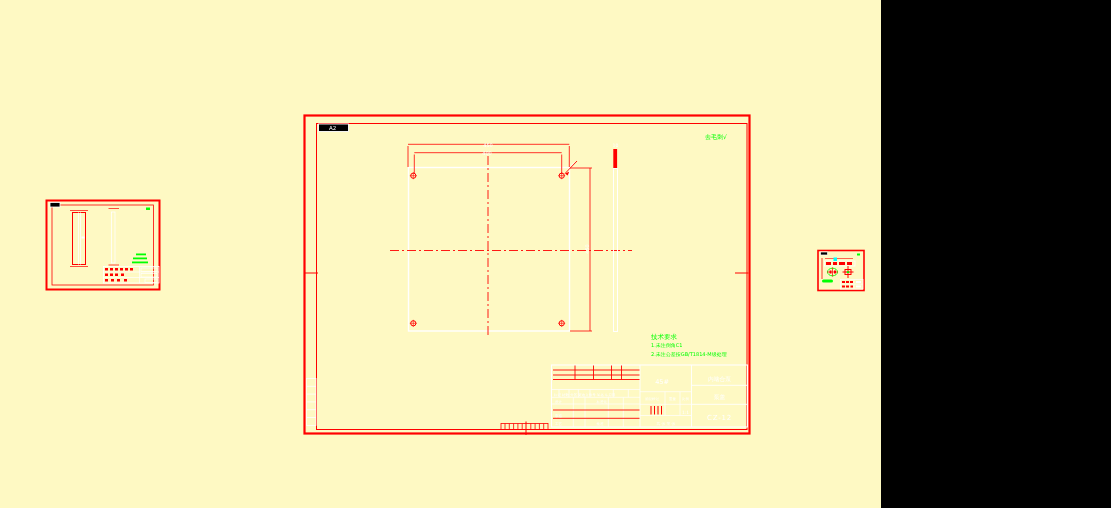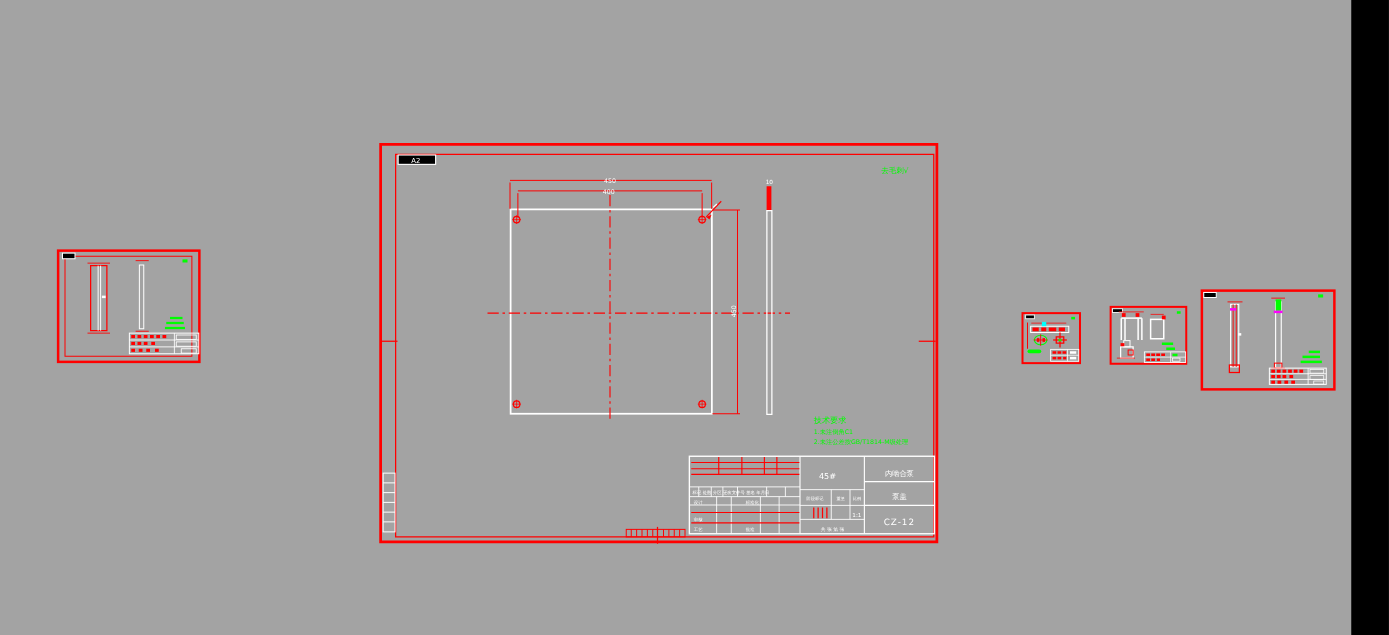--- a/index.html
+++ b/index.html
@@ -1,16 +1,16 @@
 <!DOCTYPE html>
 <html><head>
 <meta charset="utf-8">
 <style>
   html,body{margin:0;padding:0;background:#000;}
-  .canvas-wrap{position:relative;width:1081px;height:508px;background:#a3a3a3;overflow:hidden;
+  .canvas-wrap{position:relative;width:881px;height:508px;background:#fef9c3;overflow:hidden;
     font-family:"DejaVu Sans",sans-serif;}
   svg{position:absolute;left:0;top:0;}
   text{font-family:"DejaVu Sans",sans-serif;fill:#fff;}
   .grn{fill:#00ff00;}
 </style>
 </head>
 <body>
 
 <div class="canvas-wrap">
 <svg width="1111" height="508" viewBox="0 0 1111 508">

